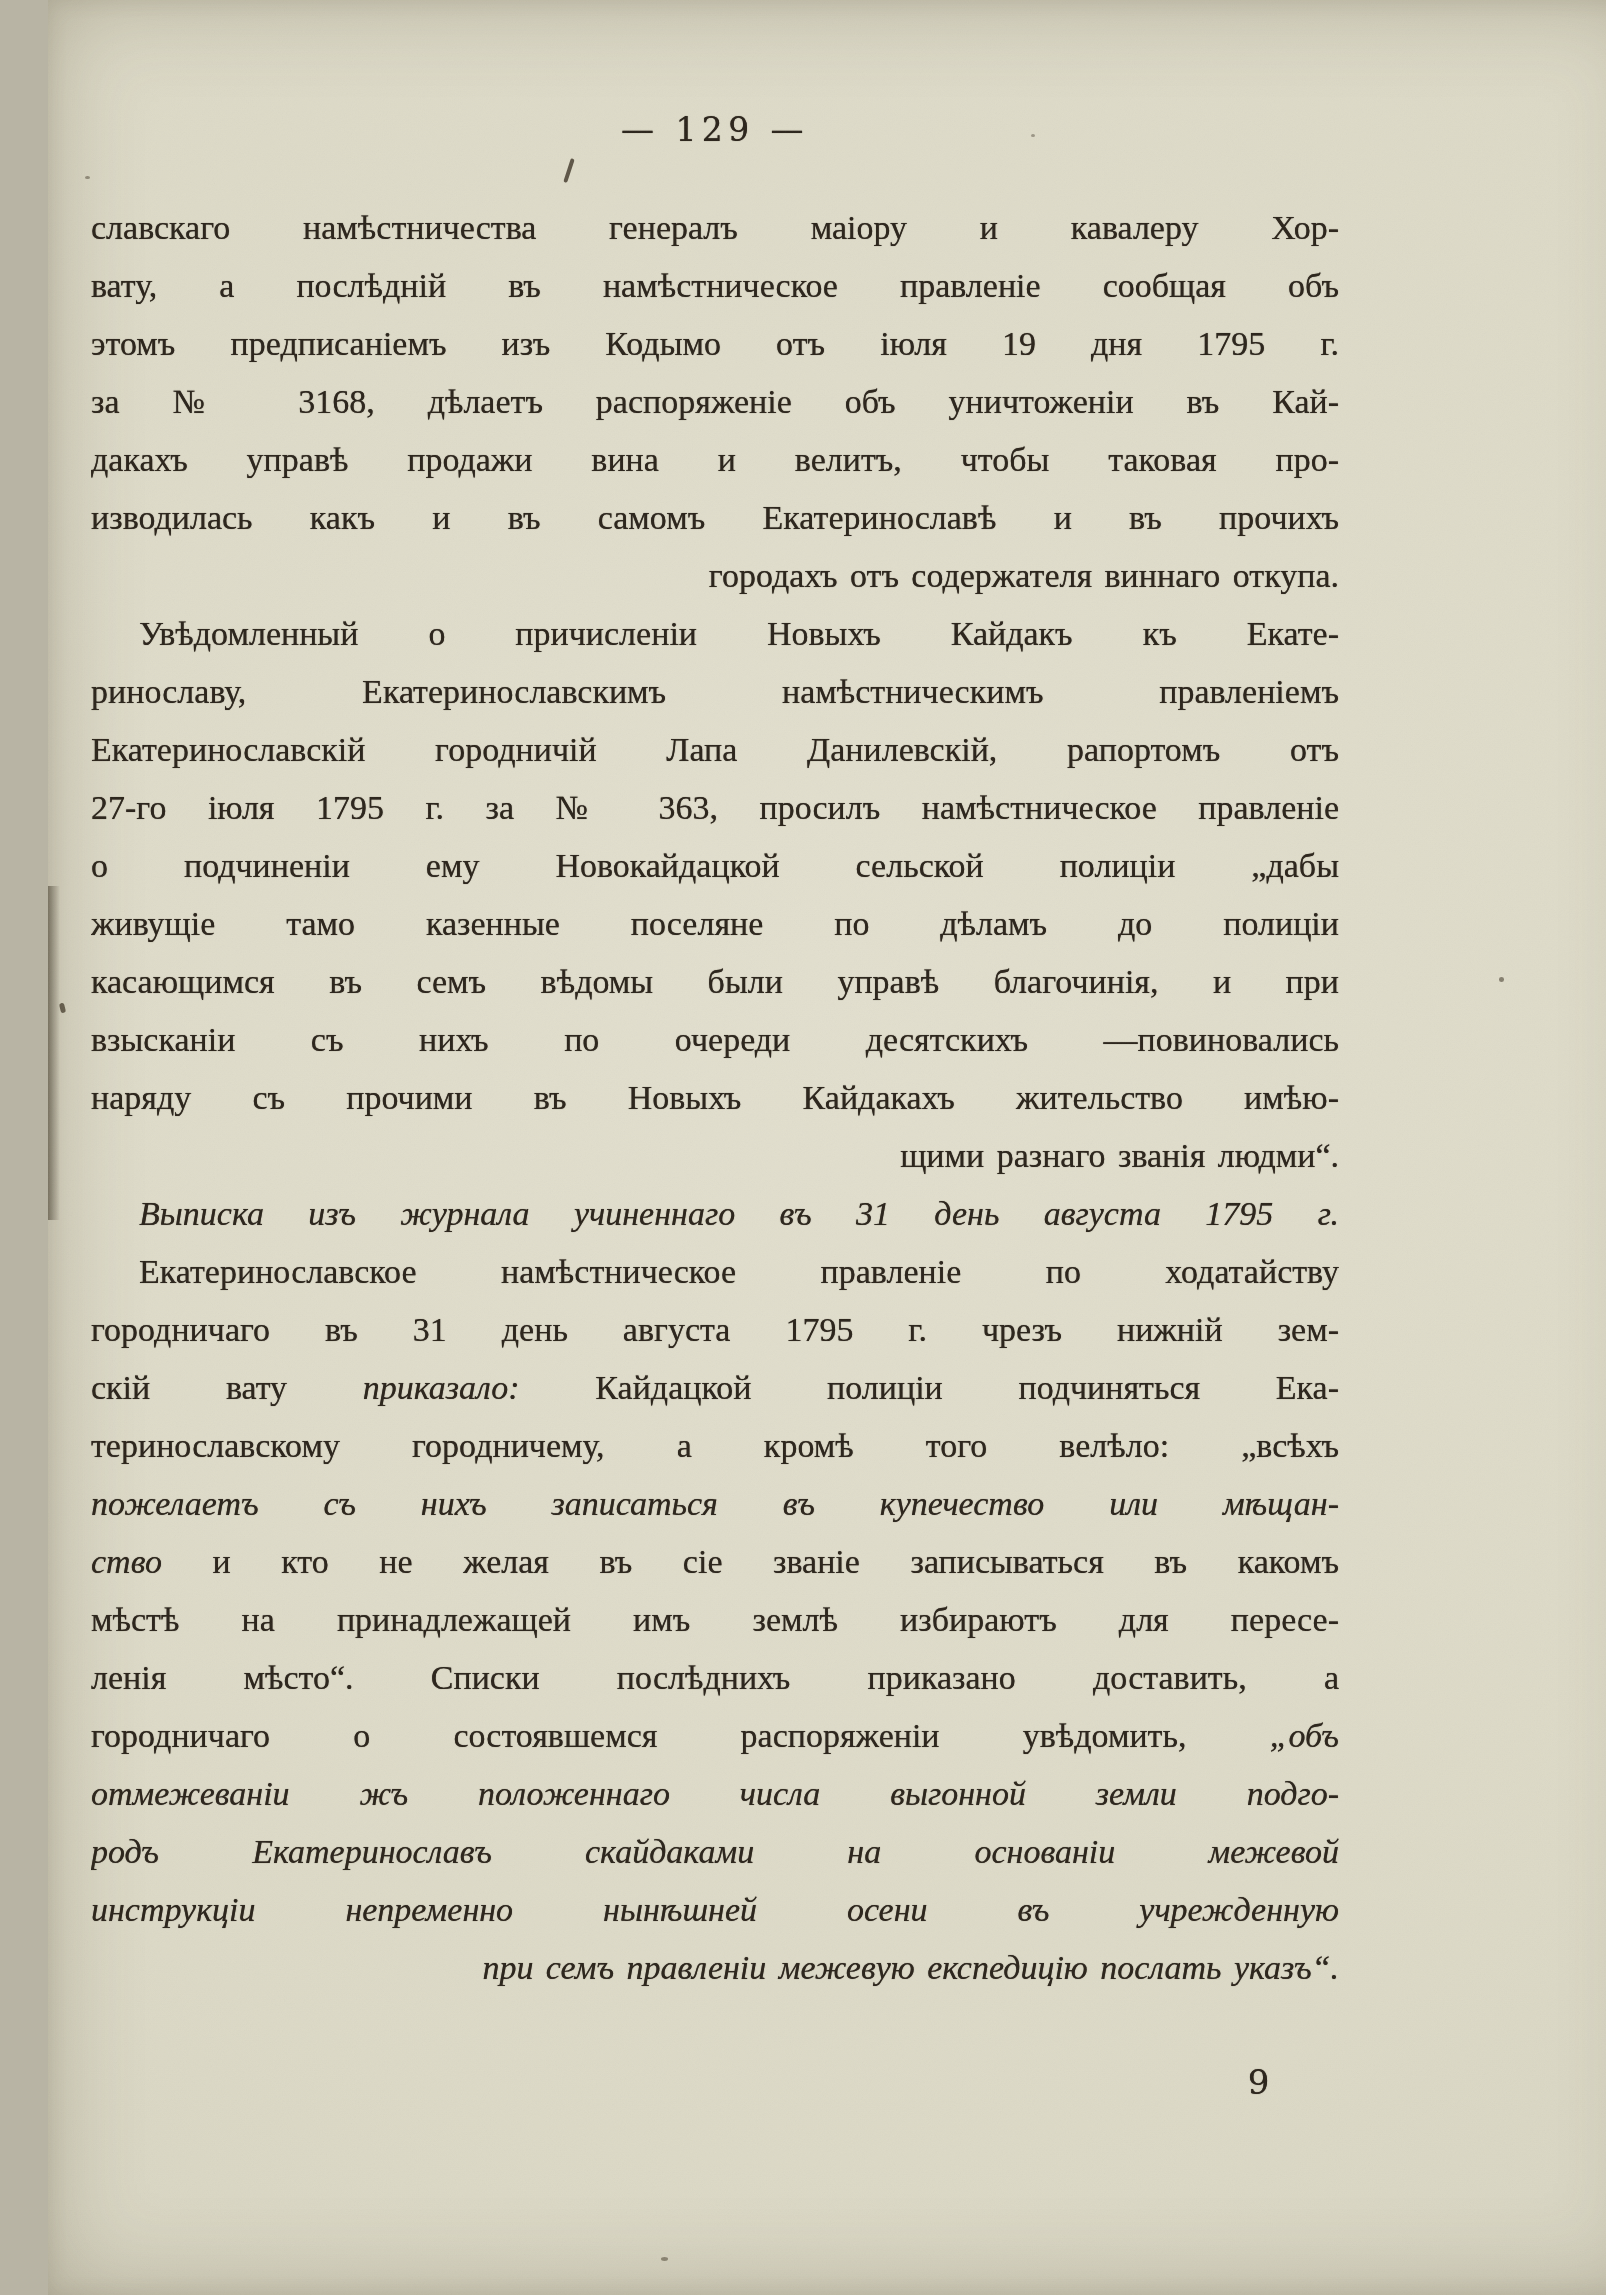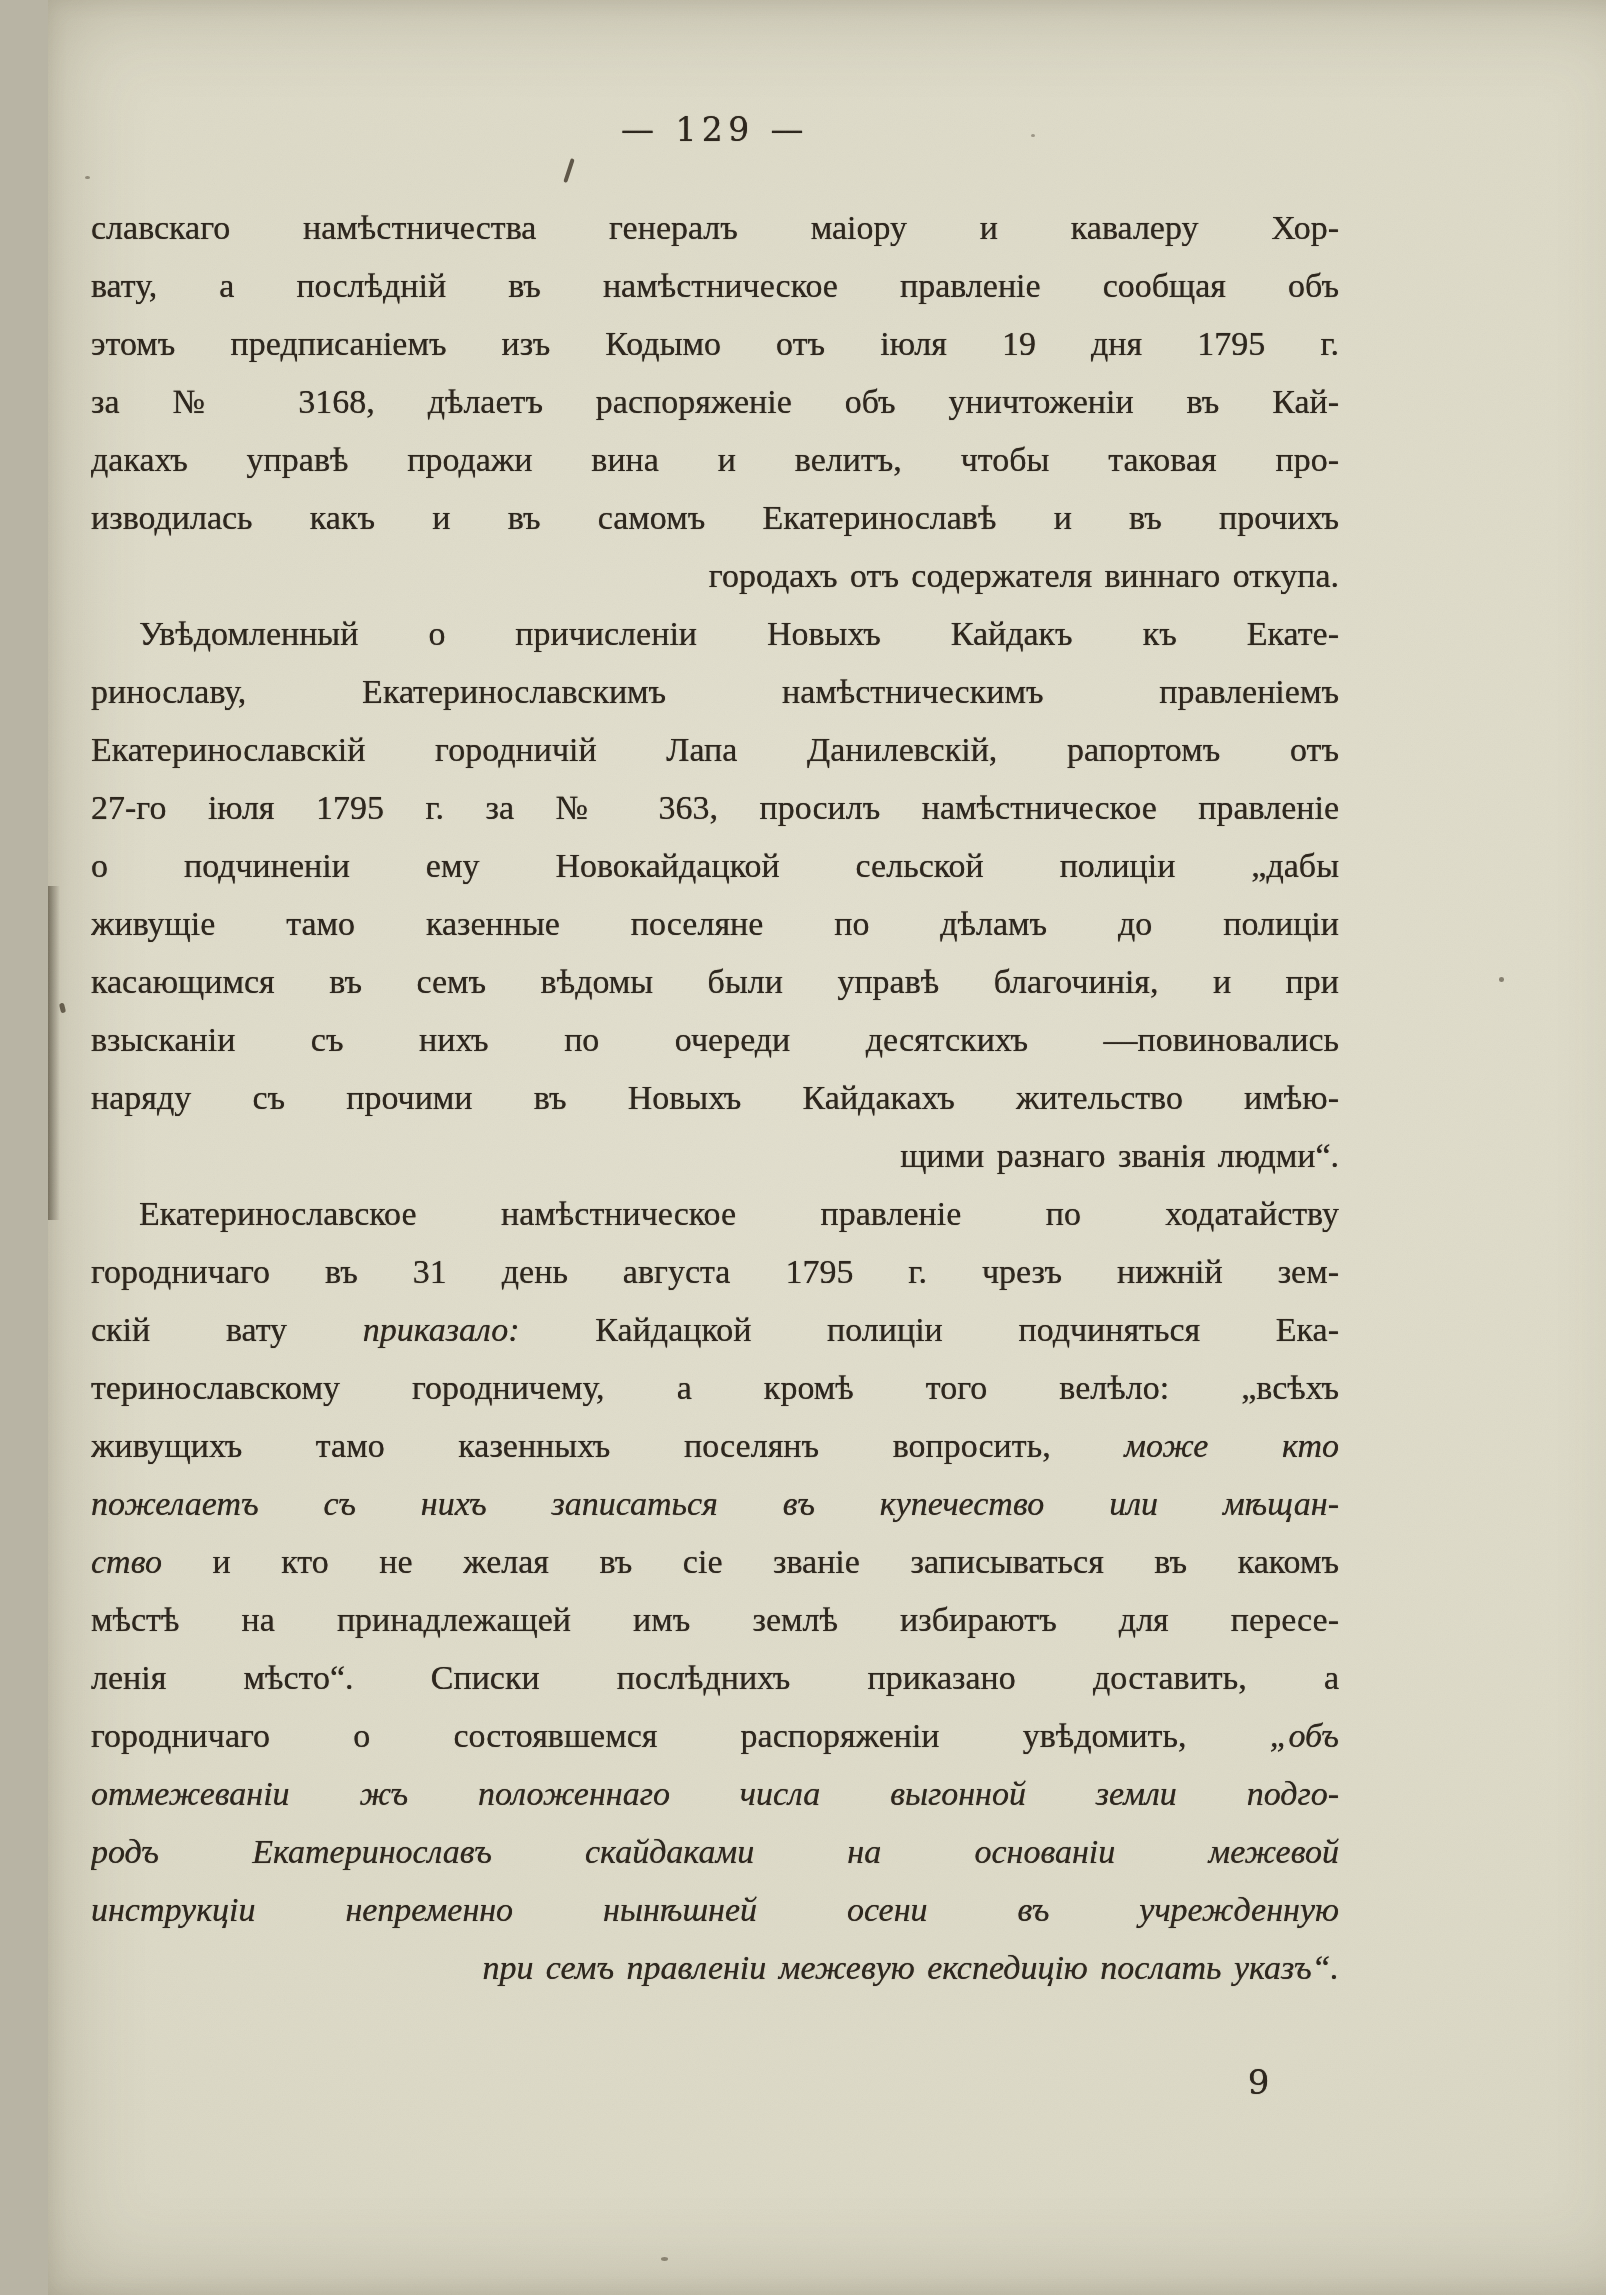--- a/index.html
+++ b/index.html
@@ -87,25 +87,25 @@
       <div class="line j indent"><span>Увѣдомленный о причисленіи Новыхъ Кайдакъ къ Екате-</span></div>
       <div class="line j"><span>ринославу, Екатеринославскимъ намѣстническимъ правленіемъ</span></div>
       <div class="line j"><span>Екатеринославскій городничій Лапа Данилевскій, рапортомъ отъ</span></div>
       <div class="line j"><span>27-го іюля 1795 г. за № 363, просилъ намѣстническое правленіе</span></div>
       <div class="line j"><span>о подчиненіи ему Новокайдацкой сельской полиціи „дабы</span></div>
       <div class="line j"><span>живущіе тамо казенные поселяне по дѣламъ до полиціи</span></div>
       <div class="line j"><span>касающимся въ семъ вѣдомы были управѣ благочинія, и при</span></div>
       <div class="line j"><span>взысканіи съ нихъ по очереди десятскихъ —повиновались</span></div>
       <div class="line j"><span>наряду съ прочими въ Новыхъ Кайдакахъ жительство имѣю-</span></div>
       <div class="line"><span>щими разнаго званія людми“.</span></div>
+      <div class="line j indent"><span class="it">Выписка изъ журнала учиненнаго въ 31 день августа 1795 г.</span></div>
       <div class="line j indent"><span>Екатеринославское намѣстническое правленіе по ходатайству</span></div>
       <div class="line j"><span>городничаго въ 31 день августа 1795 г. чрезъ нижній зем-</span></div>
       <div class="line j"><span>скій вату </span><span class="it">приказало:</span><span> Кайдацкой полиціи подчиняться Ека-</span></div>
       <div class="line j"><span>теринославскому городничему, а кромѣ того велѣло: „всѣхъ</span></div>
-      <div class="line j"><span>живущихъ тамо казенныхъ поселянъ вопросить, </span><span class="it">може кто</span></div>
       <div class="line j"><span class="it">пожелаетъ съ нихъ записаться въ купечество или мѣщан-</span></div>
       <div class="line j"><span class="it">ство</span><span> и кто не желая въ сіе званіе записываться въ какомъ</span></div>
       <div class="line j"><span>мѣстѣ на принадлежащей имъ землѣ избираютъ для пересе-</span></div>
       <div class="line j"><span>ленія мѣсто“. Списки послѣднихъ приказано доставить, а</span></div>
       <div class="line j"><span>городничаго о состоявшемся распоряженіи увѣдомить, </span><span class="it">„объ</span></div>
       <div class="line j"><span class="it">отмежеваніи жъ положеннаго числа выгонной земли подго-</span></div>
       <div class="line j"><span class="it">родъ Екатеринославъ скайдаками на основаніи межевой</span></div>
       <div class="line j"><span class="it">инструкціи непременно нынѣшней осени въ учрежденную</span></div>
       <div class="line"><span class="it">при семъ правленіи межевую експедицію послать указъ“.</span></div>
     </div>

